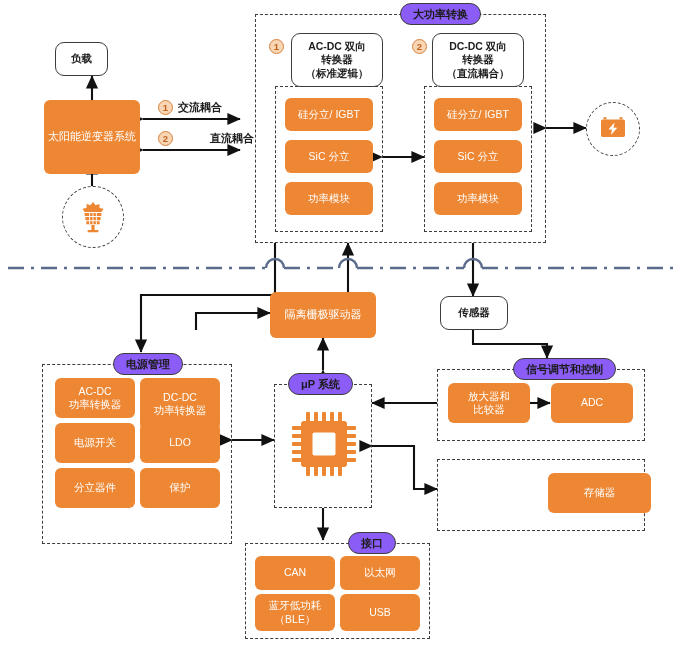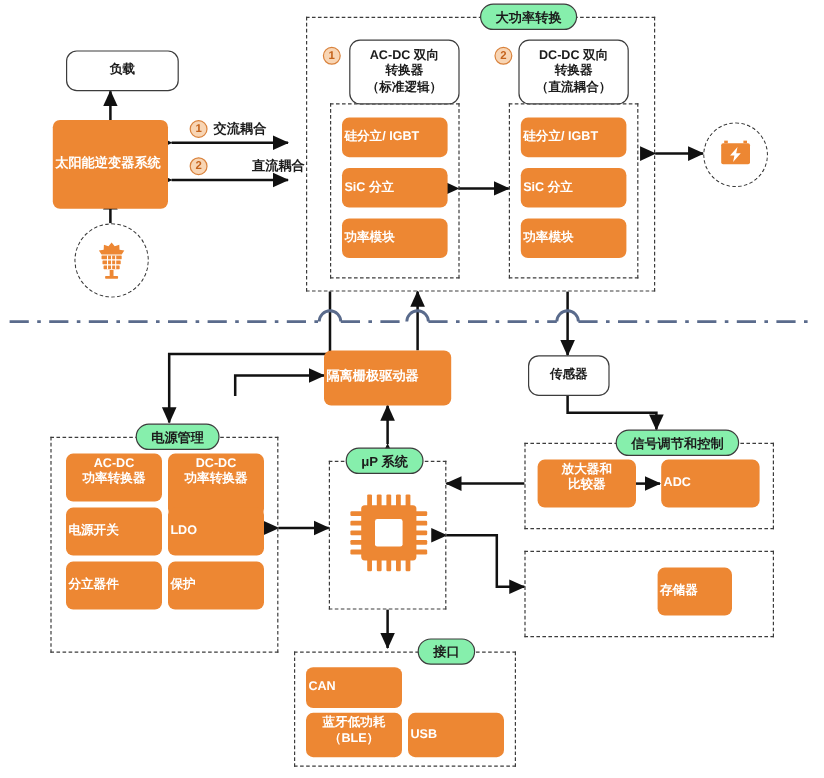--- a/index.html
+++ b/index.html
@@ -6,36 +6,36 @@
   body{width:687px;height:648px;position:relative;overflow:hidden;
        font-family:"Liberation Sans","DejaVu Sans",sans-serif;}
 
   #stage{position:absolute;left:0;top:0;width:687px;height:648px;}
 
   svg.wires{position:absolute;left:0;top:0;width:687px;height:648px;
             pointer-events:none;}
 
   
   .ob{position:absolute;background:#ED8733;border-radius:6px;color:#ffffff;
-      display:flex;align-items:center;justify-content:flex-start;text-align:center;
-      font-weight:bold;font-size:10.5px;line-height:1.25;box-sizing:border-box;
+      display:flex;align-items:center;justify-content:center;text-align:center;
+      font-weight:normal;font-size:10.5px;line-height:1.25;box-sizing:border-box;
       padding:2px;}
   .ob.big{font-size:11px;}
 
   
   .wb{position:absolute;background:#ffffff;border:1.6px solid #3C3C3C;
       border-radius:9px;display:flex;align-items:center;justify-content:center;
       text-align:left;color:#1c1c1c;font-weight:bold;font-size:10.5px;
       line-height:1.3;box-sizing:border-box;padding:2px 4px;z-index:4;}
 
   
   .grp{position:absolute;border:1.7px dashed #3C3C3C;box-sizing:border-box;}
 
   
-  .pill{position:absolute;background:#86efac;border:1.6px solid #3C3C3C;
+  .pill{position:absolute;background:#8b5cf6;border:1.6px solid #3C3C3C;
         border-radius:11px;height:22px;display:flex;align-items:center;
         justify-content:center;padding:0 12px;font-size:11px;font-weight:bold;
         color:#1c1c1c;white-space:nowrap;z-index:6;box-sizing:border-box;}
 
   
   .num{position:absolute;width:15px;height:15px;border-radius:50%;
        background:#F8D5B4;border:1.2px solid #D9823C;color:#C4621B;
        font-size:9.5px;font-weight:bold;display:flex;align-items:center;
        justify-content:center;z-index:7;box-sizing:border-box;}
 
@@ -105,21 +105,21 @@
       <path d="M8,268 L266,268" stroke-dasharray="16 7 3 7"></path>
       <path d="M266,268 A9,9 0 0 1 284,268"></path>
       <path d="M284,268 L339,268" stroke-dasharray="16 7 3 7"></path>
       <path d="M339,268 A9,9 0 0 1 357,268"></path>
       <path d="M357,268 L464,268" stroke-dasharray="16 7 3 7"></path>
       <path d="M464,268 A9,9 0 0 1 482,268"></path>
       <path d="M482,268 L679,268" stroke-dasharray="16 7 3 7"></path>
     </g>
   </svg>
 
-  <div class="wb" style="left:55px;top:42px;width:94px;height:34px;">
+  <div class="wb" style="left:55px;top:42px;width:53px;height:34px;">
     <span>负载</span>
   </div>
 
   <div class="ob big" style="left:44px;top:100px;width:96px;height:74px;">
     <span>太阳能逆变器系统</span>
   </div>
 
   <div class="dcirc" style="left:62px;top:186px;width:60px;height:60px;">
     <svg width="34" height="34" viewBox="0 0 34 34">
       <g fill="#ED8733">
@@ -276,31 +276,34 @@
   </div>
   <div class="ob" style="left:448px;top:383px;width:82px;height:40px;flex-direction:column;">
     <span>放大器和</span>
     <span>比较器</span>
   </div>
   <div class="ob" style="left:551px;top:383px;width:82px;height:40px;">
     <span>ADC</span>
   </div>
 
   <div class="grp" style="left:437px;top:459px;width:208px;height:72px;"></div>
-  <div class="ob" style="left:548px;top:473px;width:62px;height:40px;">
+  <div class="ob" style="left:548px;top:473px;width:103px;height:40px;">
     <span>存储器</span>
   </div>
 
   <div class="grp" style="left:245px;top:543px;width:185px;height:96px;"></div>
   <div class="pill" style="left:348px;top:532px;">
     <span>接口</span>
   </div>
   <div class="ob" style="left:255px;top:556px;width:80px;height:34px;">
     <span>CAN</span>
   </div>
+  <div class="ob" style="left:340px;top:556px;width:80px;height:34px;">
+    <span>以太网</span>
+  </div>
   <div class="ob" style="left:255px;top:594px;width:80px;height:37px;flex-direction:column;">
     <span>蓝牙低功耗</span>
     <span>（BLE）</span>
   </div>
   <div class="ob" style="left:340px;top:594px;width:80px;height:37px;">
     <span>USB</span>
   </div>
 
 </div>
 

